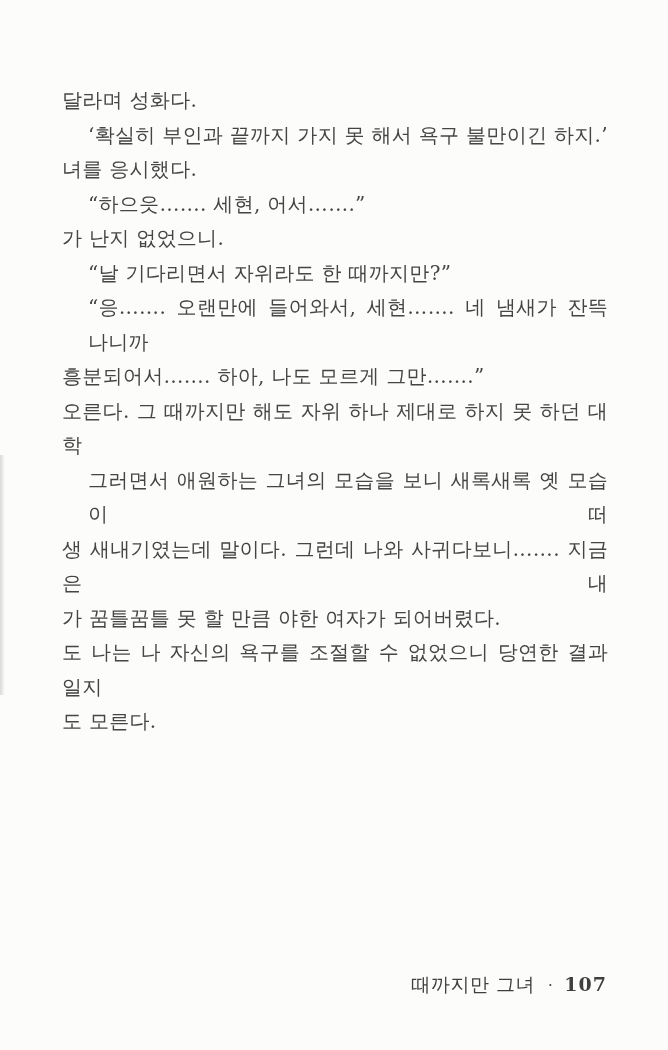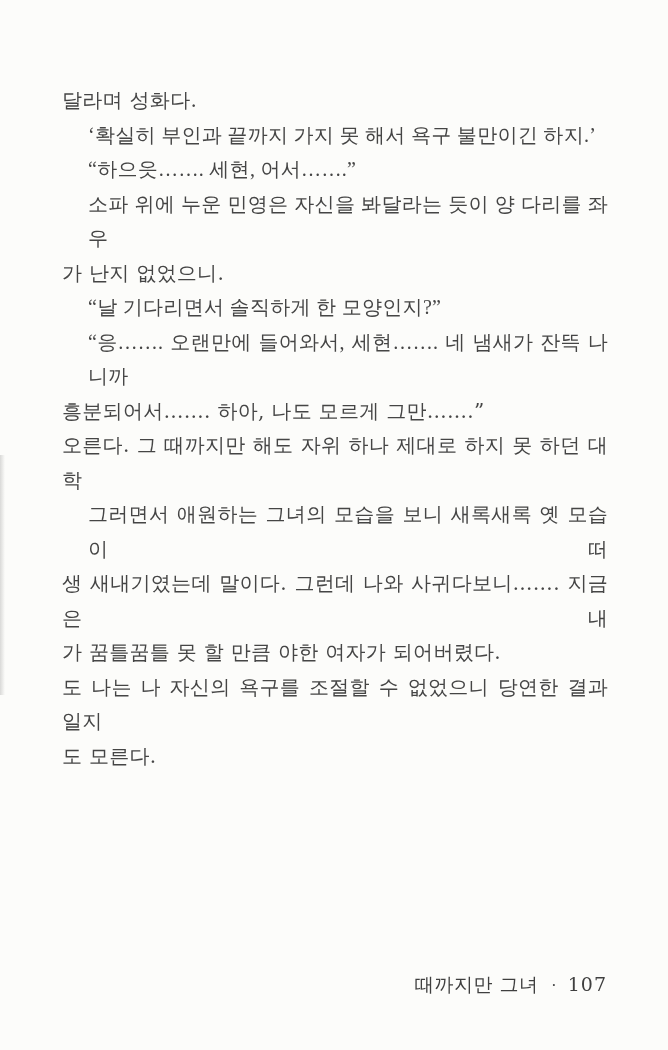--- a/index.html
+++ b/index.html
@@ -39,53 +39,53 @@
     text-align: left;
     white-space: nowrap;
   }
   .line.justify {
     white-space: normal;
     text-align: justify;
     text-align-last: justify;
   }
   .line.indent {
     padding-left: 26px;
-    font-family: Liberation Serif, serif;
   }
   .footer {
     position: absolute;
     top: 972px;
     right: 61px;
     font-size: 19px;
     letter-spacing: 0.5px;
     color: #3f3f3f;
   }
   .footer .sep {
     display: inline-block;
     margin: 0 11px 0 13px;
     font-size: 15px;
     vertical-align: 1px;
   }
   .footer .num {
     letter-spacing: 1px;
+    font-weight: bold;
   }
 </style>
 </head>
 <body>
 
 <div class="page">
   <div class="edge-shadow"></div>
 
   <div class="text-block">
       <div class="line"><span class="">달라며 성화다.</span></div>
       <div class="line indent"><span class="">‘확실히 부인과 끝까지 가지 못 해서 욕구 불만이긴 하지.’</span></div>
+      <div class="line"><span class="">녀를 응시했다.</span></div>
       <div class="line indent"><span class="">“하으읏……. 세현, 어서…….”</span></div>
-      <div class="line justify indent"><span class="">소파 위에 누운 민영은 자신을 봐달라는 듯이 양 다리를 좌우</span></div>
       <div class="line"><span class="">가 난지 없었으니.</span></div>
-      <div class="line indent"><span class="">“날 기다리면서 솔직하게 한 모양인지?”</span></div>
+      <div class="line indent"><span class="">“날 기다리면서 자위라도 한 때까지만?”</span></div>
       <div class="line justify indent"><span class="">“응……. 오랜만에 들어와서, 세현……. 네 냄새가 잔뜩 나니까</span></div>
       <div class="line"><span class="">흥분되어서……. 하아, 나도 모르게 그만…….”</span></div>
       <div class="line justify"><span class="">오른다. 그 때까지만 해도 자위 하나 제대로 하지 못 하던 대학</span></div>
       <div class="line justify indent"><span class="">그러면서 애원하는 그녀의 모습을 보니 새록새록 옛 모습이 떠</span></div>
       <div class="line justify"><span class="">생 새내기였는데 말이다. 그런데 나와 사귀다보니……. 지금은 내</span></div>
       <div class="line"><span class="">가 꿈틀꿈틀 못 할 만큼 야한 여자가 되어버렸다.</span></div>
       <div class="line justify"><span class="">도 나는 나 자신의 욕구를 조절할 수 없었으니 당연한 결과일지</span></div>
       <div class="line"><span class="">도 모른다.</span></div>
     </div>
 

